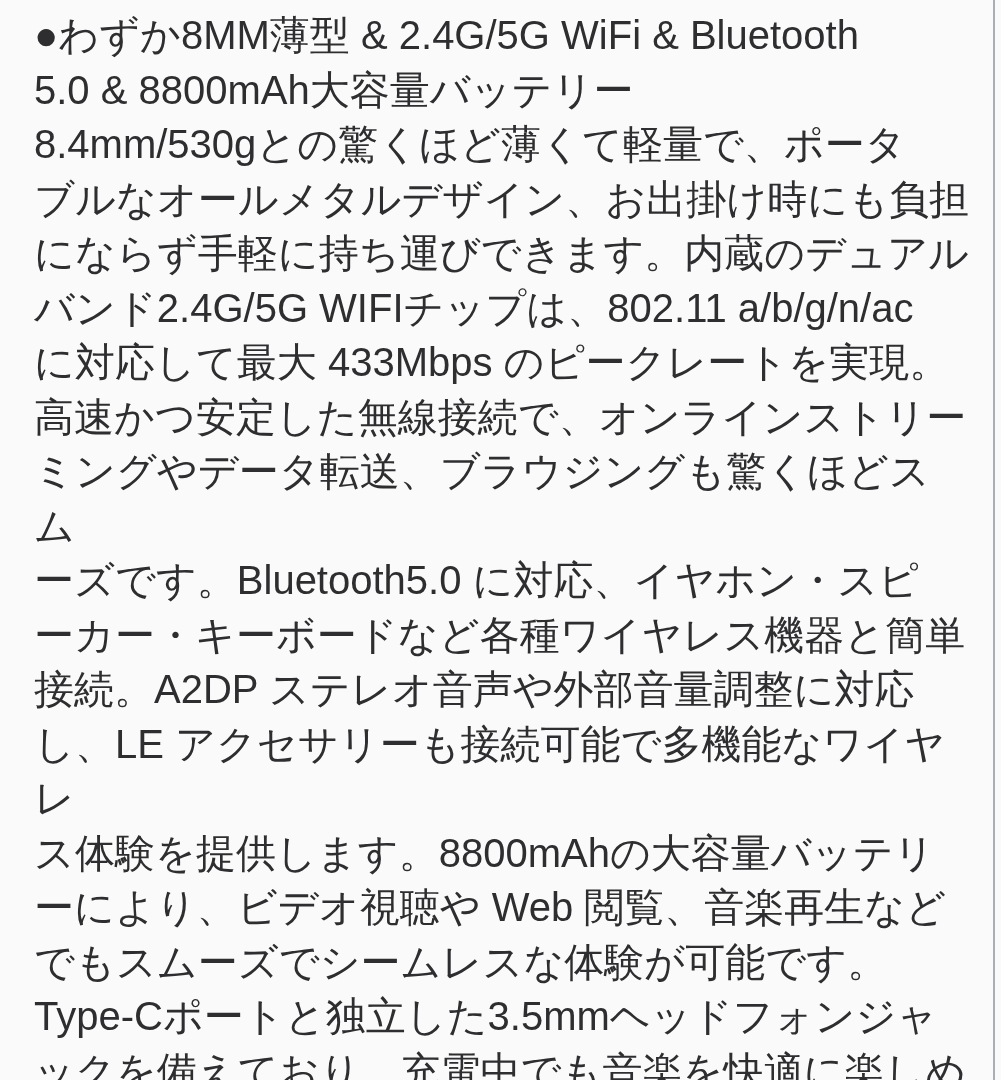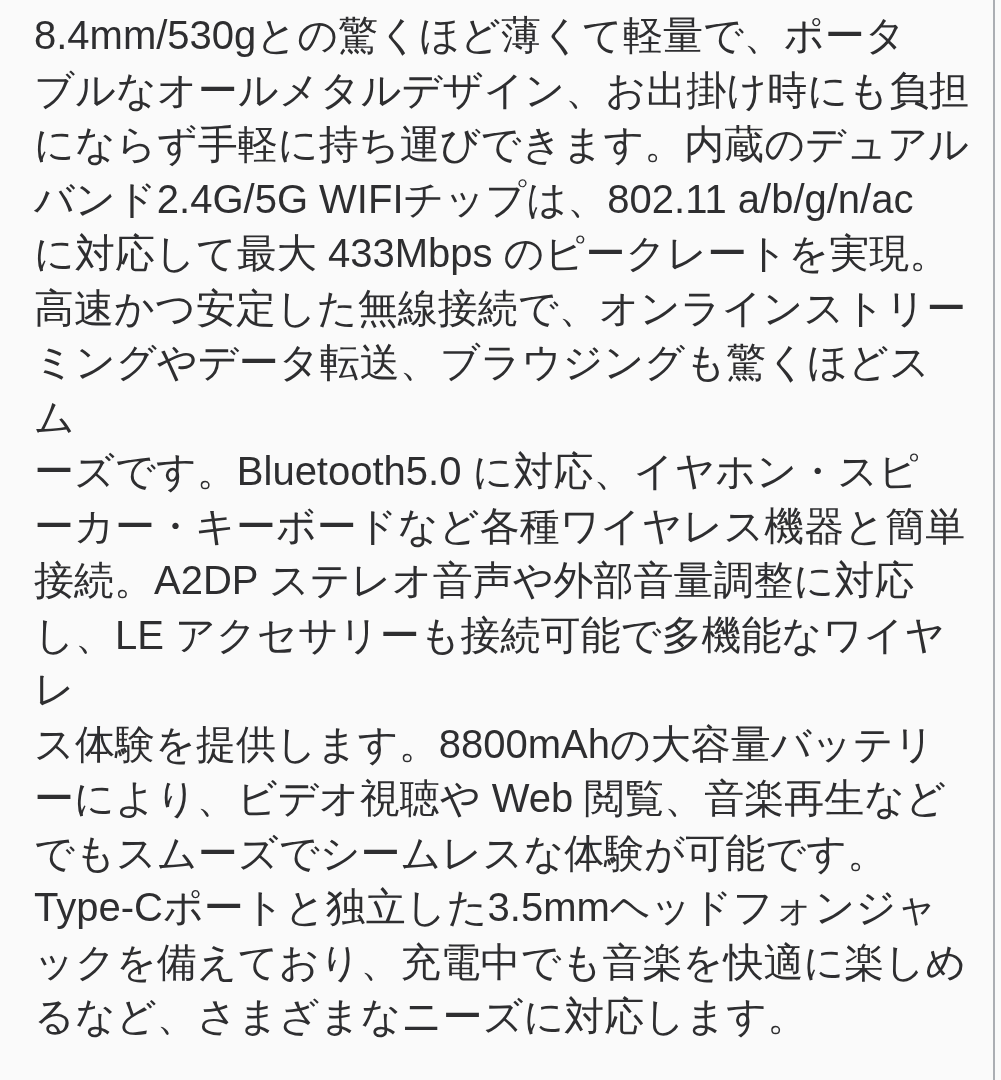--- a/index.html
+++ b/index.html
@@ -33,20 +33,22 @@
     left: 993px;
     width: 2px;
     height: 1080px;
     background: #abaeb3;
   }
 </style>
 </head>
 <body>
 
 <div class="description-wrap">
+  <div class="text-block">●わずか8MM薄型 &amp; 2.4G/5G WiFi &amp; Bluetooth
+5.0 &amp; 8800mAh大容量バッテリー</div>
   <div class="text-block">8.4mm/530gとの驚くほど薄くて軽量で、ポータ
 ブルなオールメタルデザイン、お出掛け時にも負担
 にならず手軽に持ち運びできます。内蔵のデュアル
 バンド2.4G/5G WIFIチップは、802.11 a/b/g/n/ac
 に対応して最大 433Mbps のピークレートを実現。
 高速かつ安定した無線接続で、オンラインストリー
 ミングやデータ転送、ブラウジングも驚くほどスム
 ーズです。Bluetooth5.0 に対応、イヤホン・スピ
 ーカー・キーボードなど各種ワイヤレス機器と簡単
 接続。A2DP ステレオ音声や外部音量調整に対応

